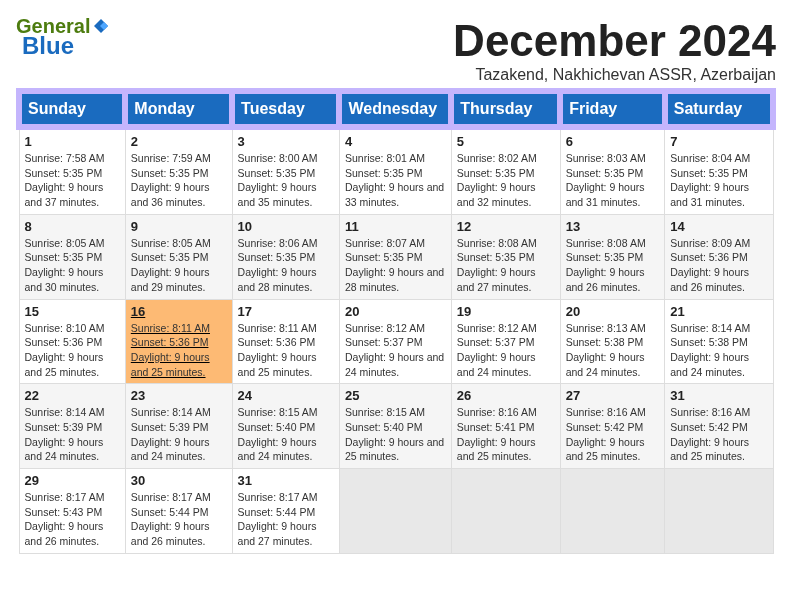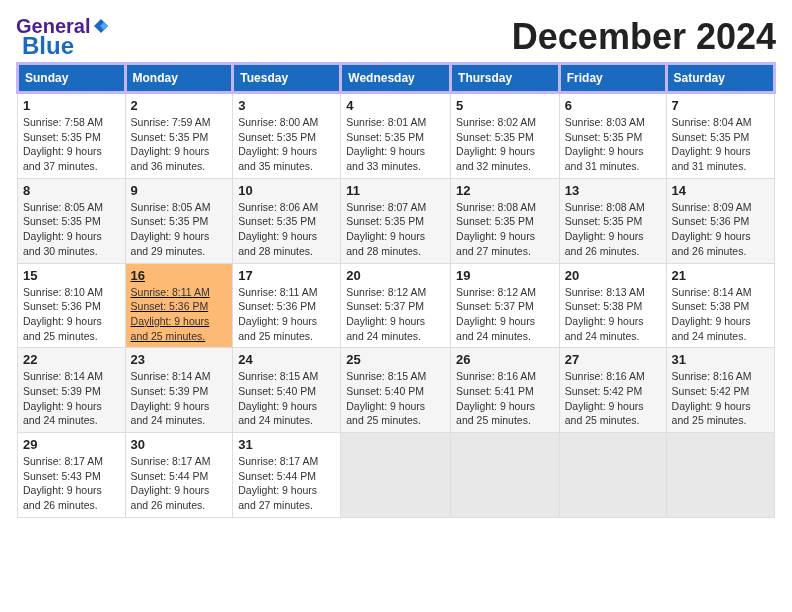--- a/index.html
+++ b/index.html
@@ -19,42 +19,42 @@
     .logo {
       display: flex;
       flex-direction: column;
       align-items: flex-start;
       line-height: 1;
     }
     .title-area {
       text-align: right;
     }
     .calendar-title {
-      font-size: 36px;
+      font-size: 44px;
       font-weight: bold;
       color: #222;
       text-align: center;
     }
     .calendar-subtitle {
       font-size: 16px;
       color: #333;
     }
     .calendar-table {
       width: 100%;
       border-collapse: collapse;
       font-size: 11px;
     }
     .calendar-table th {
       background-color: #1a6bbf;
       color: #fff;
       text-align: left;
       padding: 6px 6px;
-      font-size: 12px;
+      font-size: 16px;
       font-weight: bold;
-      border: 3px solid #c4b5fd;
+      border: 6px solid #c4b5fd;
     }
     .calendar-table td {
       vertical-align: top;
       padding: 4px 5px;
       border: 1px solid #ddd;
       min-height: 70px;
       width: 113px;
     }
     .week-row td {
       background-color: #fff;
@@ -77,30 +77,31 @@
     .empty-cell {
       background-color: #e8e8e8 !important;
     }
   </style>
 </head>
 <body>
 
 <div class="header-area">
   <div class="logo">
     <div style="display:flex;align-items:center;gap:2px;">
-      <span style="font-size:20px;font-weight:bold;color:#4c1d95;">General</span>
+      <span style="font-size:20px;font-weight:bold;color:#4d7c0f;">General</span>
       <svg width="18" height="18" viewBox="0 0 18 18">
         <polygon points="9,2 16,9 9,16 2,9" fill="#1a6bbf"></polygon>
         <polygon points="12,5 16,9 12,13 8,9" fill="#4da6ff"></polygon>
       </svg>
     </div>
     <span style="font-size:24px;font-weight:bold;color:#1a6bbf;margin-top:-2px;margin-left:6px;">Blue</span>
   </div>
   <div class="title-area">
     <div class="calendar-title">December 2024</div>
+    <div class="calendar-subtitle">Tazakend, Nakhichevan ASSR, Azerbaijan</div>
   </div>
 </div>
 
 <table class="calendar-table">
   <thead>
     <tr id="header-row">
         <th>Sunday</th>
         <th>Monday</th>
         <th>Tuesday</th>
         <th>Wednesday</th>

